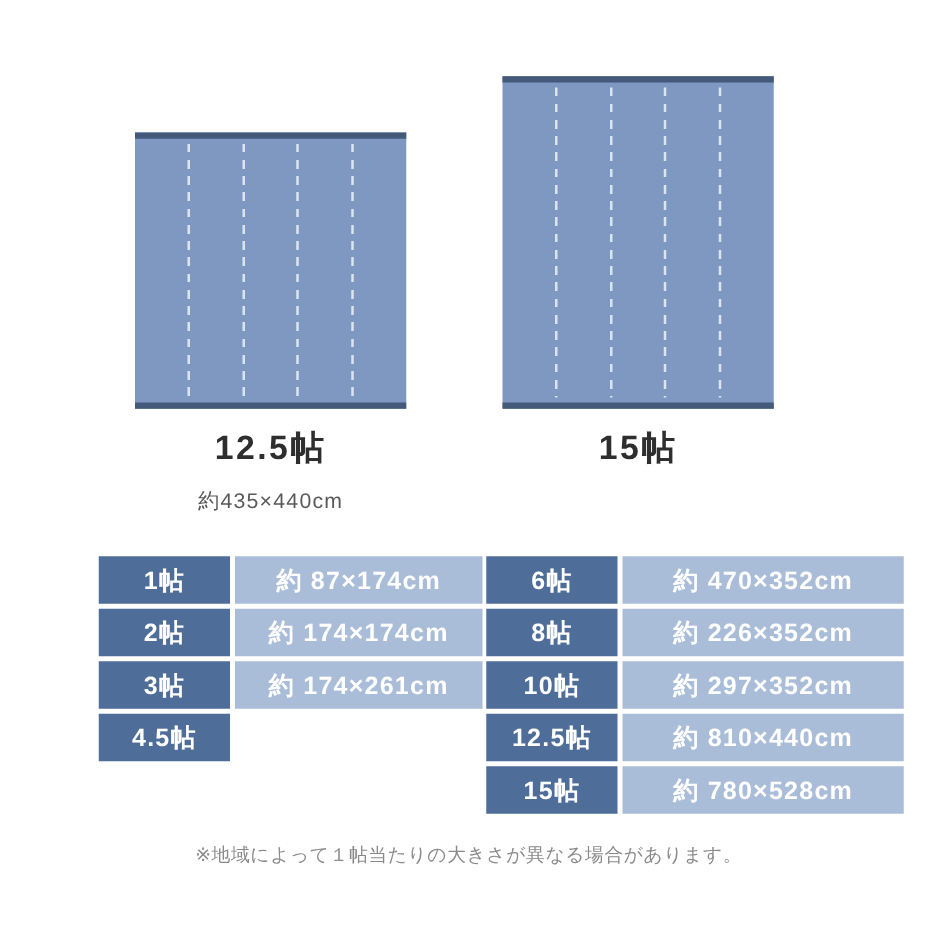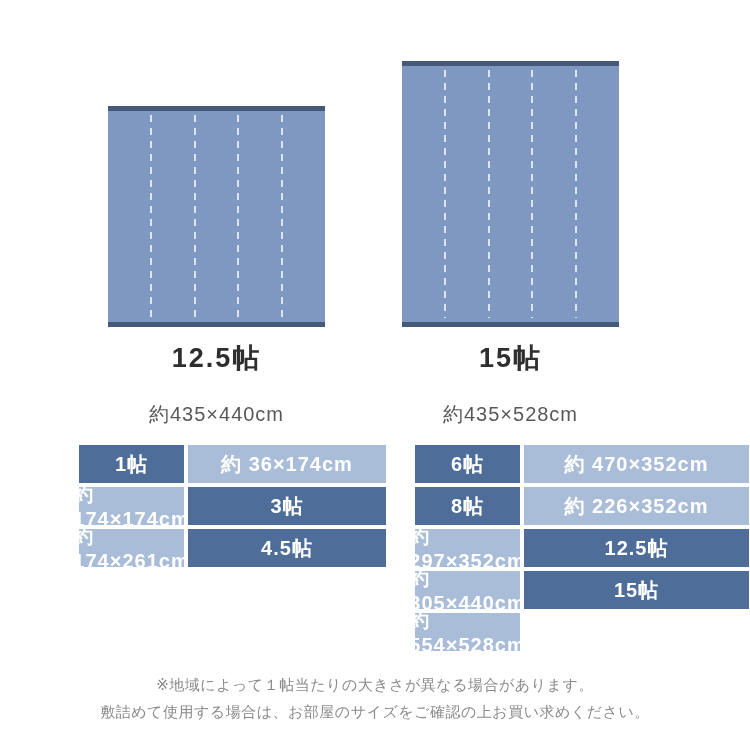--- a/index.html
+++ b/index.html
@@ -35,33 +35,33 @@
   .d2 { left: calc(40% - 1px); }
   .d3 { left: calc(60% - 1px); }
   .d4 { left: calc(80% - 1px); }
   .size-caption {
     margin-top: 13px;
     font-size: 27px; font-weight: bold;
     letter-spacing: 2px;
     color: var(--caption-size, #2E2E2E);
   }
   .dim-caption {
-    margin-top: 25px;
-    font-size: 20px;
+    margin-top: 13px;
+    font-size: 17px;
     letter-spacing: 1px;
     color: var(--caption-dim, #595959);
   }
 
   
   .size-table {
     position: absolute; top: 445px;
     display: grid; gap: 4px; padding-left: 36px;
   }
   .size-table.left  { left: 43px;  grid-template-columns: 105px 198px; }
-  .size-table.right { left: 379px; grid-template-columns: 105px 225px; }
+  .size-table.right { left: 353px; grid-template-columns: 105px 225px; }
   .cell {
     height: 38px;
     display: flex; align-items: center; justify-content: center;
     color: var(--table-text, #FFFFFF);
     font-weight: bold; font-size: 20px; letter-spacing: 1px;
   }
   .cell.label { background: var(--table-label-bg, #4E6D99); }
   .cell.value { background: var(--table-value-bg, #AABDD8); }
 
   
@@ -90,42 +90,42 @@
   </div>
 
   <div class="figure fig-15">
     <div class="rug">
       <div class="dash d1"></div>
       <div class="dash d2"></div>
       <div class="dash d3"></div>
       <div class="dash d4"></div>
     </div>
     <div class="size-caption">15帖</div>
-    <div class="dim-caption">約435×528cm</div>
   </div>
 
   <div class="size-table left">
     <div class="cell label">1帖</div>
-    <div class="cell value">約 36×174cm</div>
+    <div class="cell value">約 87×174cm</div>
+    <div class="cell label">2帖</div>
     <div class="cell value">約 174×174cm</div>
     <div class="cell label">3帖</div>
     <div class="cell value">約 174×261cm</div>
     <div class="cell label">4.5帖</div>
   </div>
 
   <div class="size-table right">
     <div class="cell label">6帖</div>
     <div class="cell value">約 470×352cm</div>
     <div class="cell label">8帖</div>
     <div class="cell value">約 226×352cm</div>
+    <div class="cell label">10帖</div>
     <div class="cell value">約 297×352cm</div>
     <div class="cell label">12.5帖</div>
-    <div class="cell value">約 305×440cm</div>
+    <div class="cell value">約 810×440cm</div>
     <div class="cell label">15帖</div>
-    <div class="cell value">約 554×528cm</div>
+    <div class="cell value">約 780×528cm</div>
   </div>
 
   <div class="footnotes">
     <div>※地域によって１帖当たりの大きさが異なる場合があります。</div>
-    <div>敷詰めて使用する場合は、お部屋のサイズをご確認の上お買い求めください。</div>
   </div>
 
 </div>
 
 </body></html>

